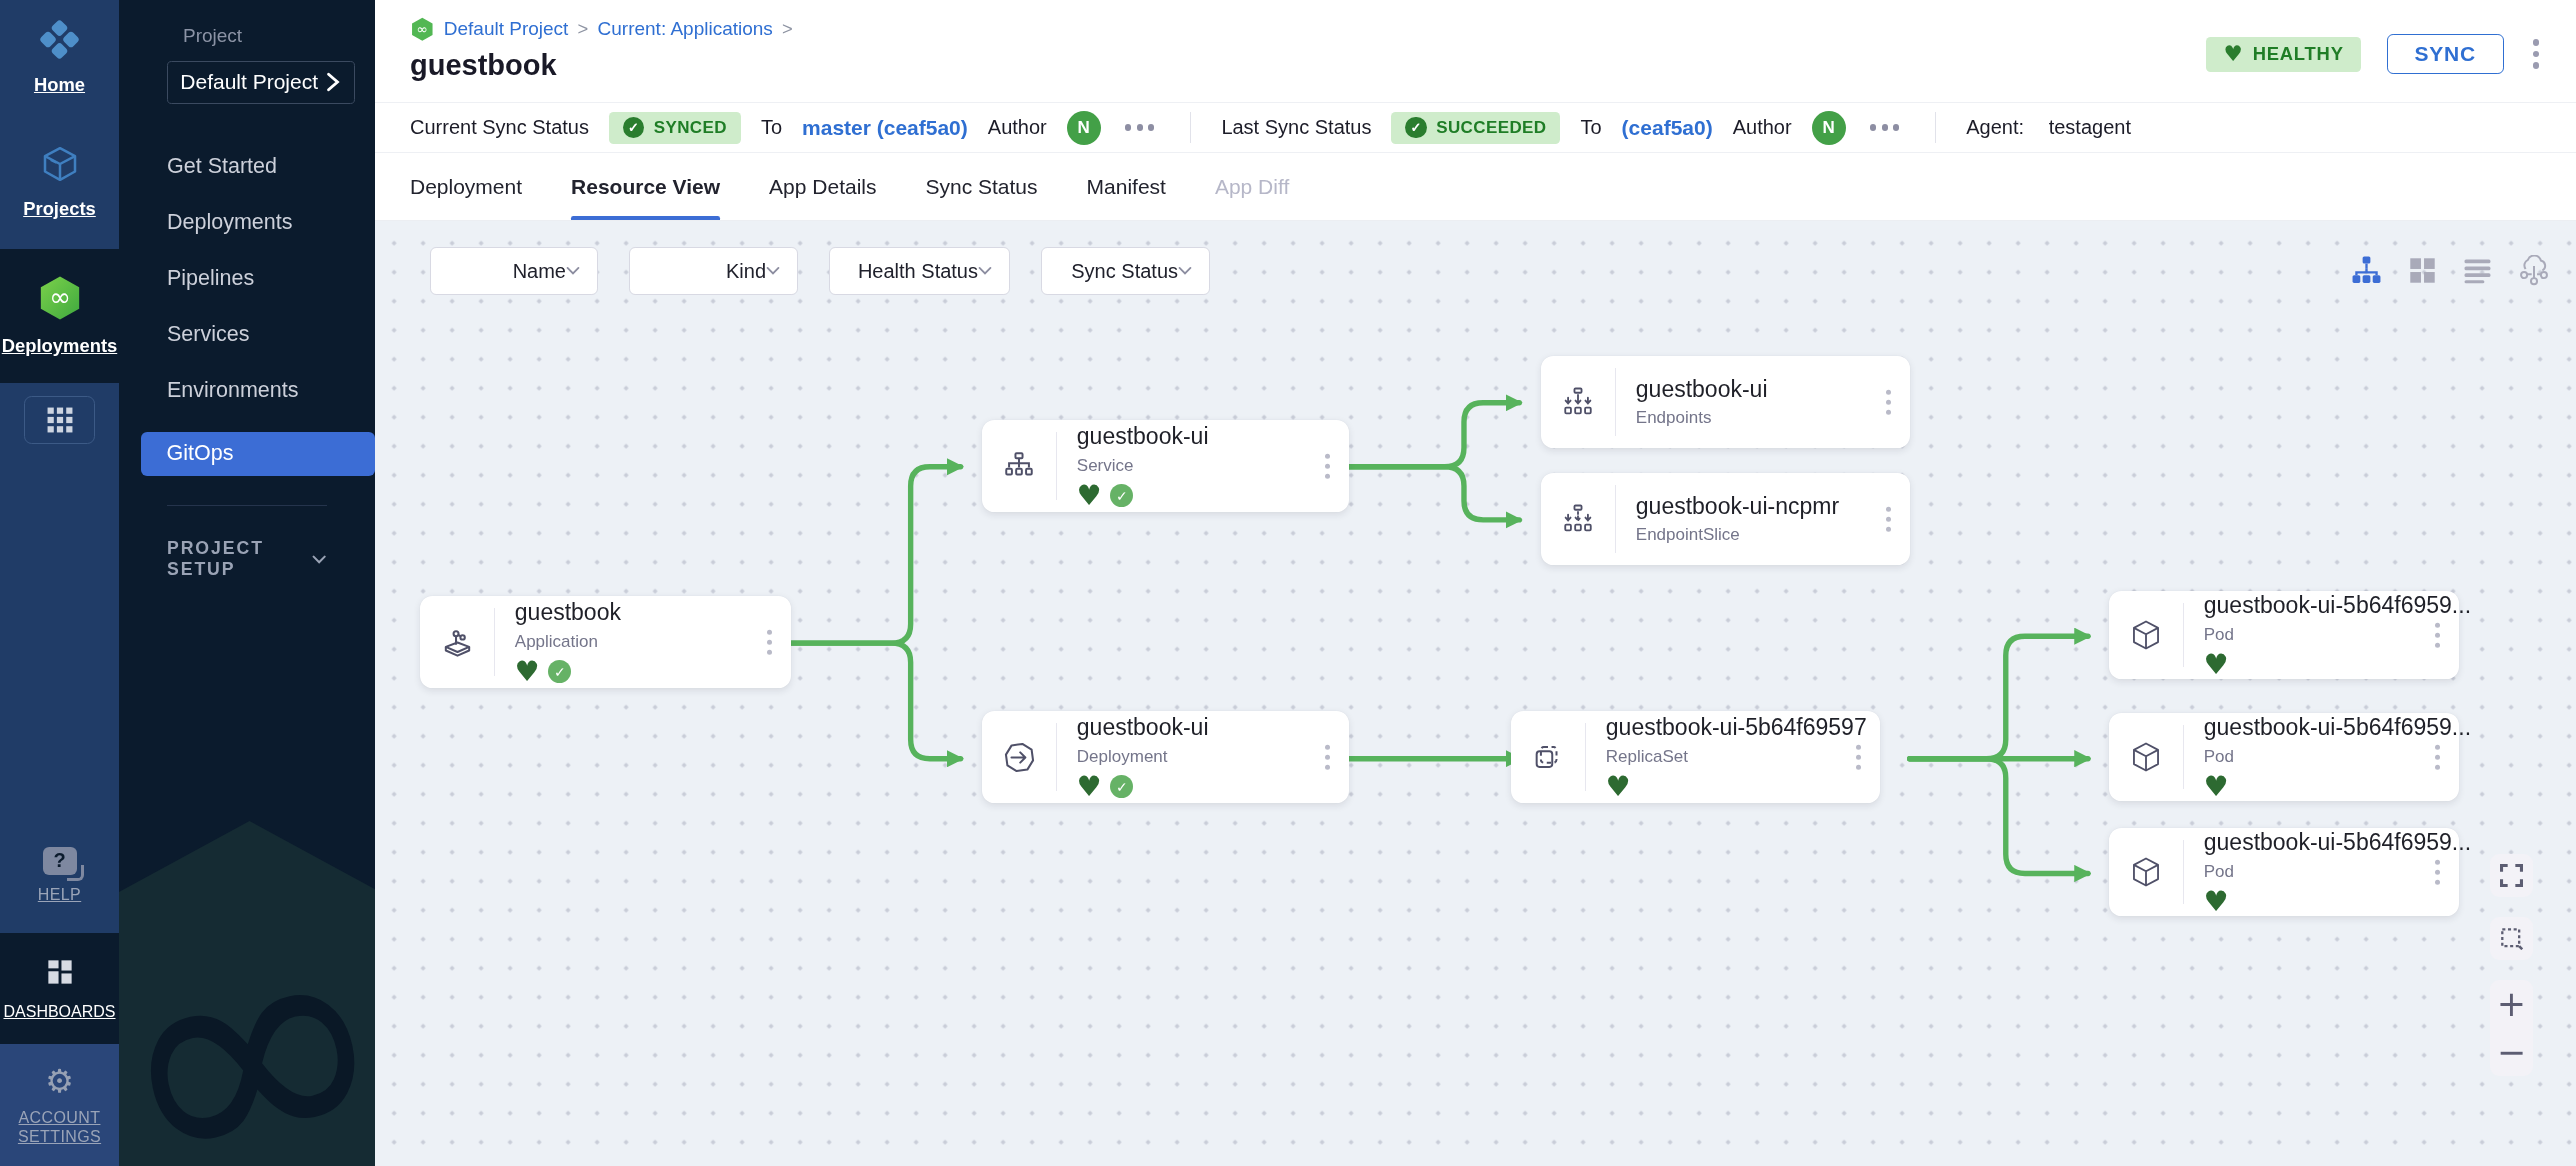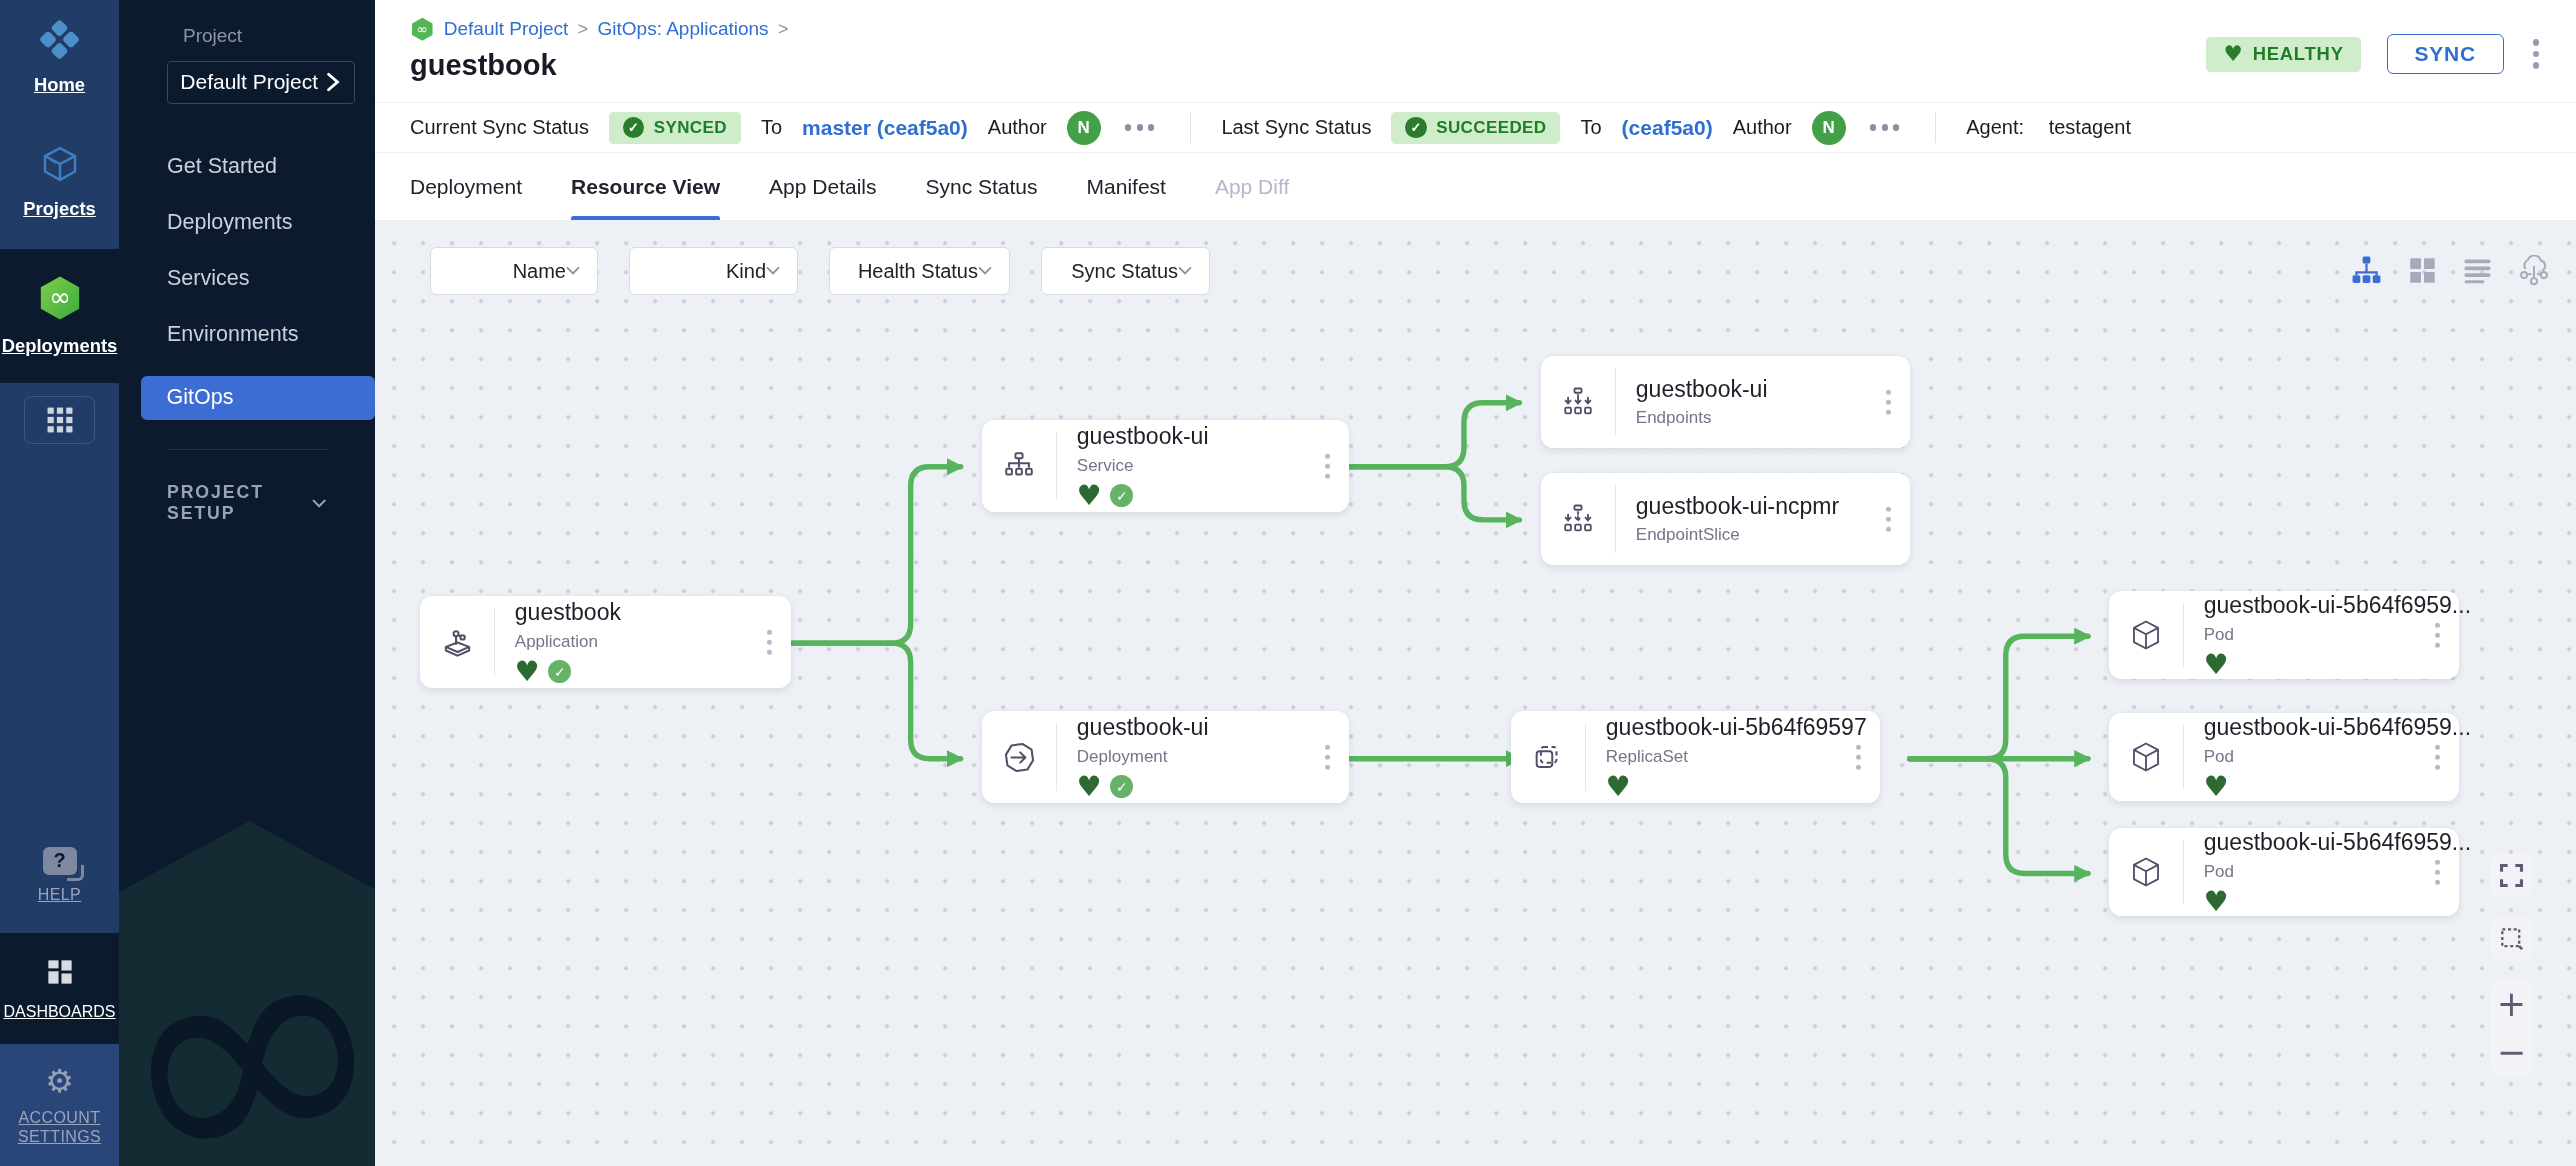--- a/index.html
+++ b/index.html
@@ -199,20 +199,23 @@
         </svg>
     </div>
     <nav class="side-nav">
       <div class="side-item">
           <span>Get Started</span>
         </div>
       <div class="side-item">
           <span>Deployments</span>
         </div>
       <div class="side-item">
+          <span>Pipelines</span>
+        </div>
+      <div class="side-item">
           <span>Services</span>
         </div>
       <div class="side-item">
           <span>Environments</span>
         </div>
       <div class="side-item selected">
           <span>GitOps</span>
         </div>
     </nav>
     <div class="side-divider"></div>
@@ -230,21 +233,21 @@
   <main class="main">
 
     <header class="page-header">
       <div class="crumbs">
         <svg width="24.6" height="24.6" viewBox="0 0 60 60" style="font-size:25px">
             <polygon points="30,2 55,16 55,44 30,58 5,44 5,16" fill="#52b753"></polygon>
             <text x="30" y="41" text-anchor="middle" font-size="34" fill="#fff" font-family="DejaVu Sans">∞</text>
           </svg>
         <span class="crumb-link">Default Project</span>
         <span class="crumb-sep">&gt;</span>
-        <span class="crumb-link">GitOps: Applications</span>
+        <span class="crumb-link">Current: Applications</span>
         <span class="crumb-sep">&gt;</span>
       </div>
       <h1 class="page-title">guestbook</h1>
       <div class="header-actions">
         <span class="pill health-pill">
           <span class="heart">♥</span>
           <span>HEALTHY</span>
         </span>
         <button class="sync-btn">SYNC</button>
         <span class="kebab-v">

